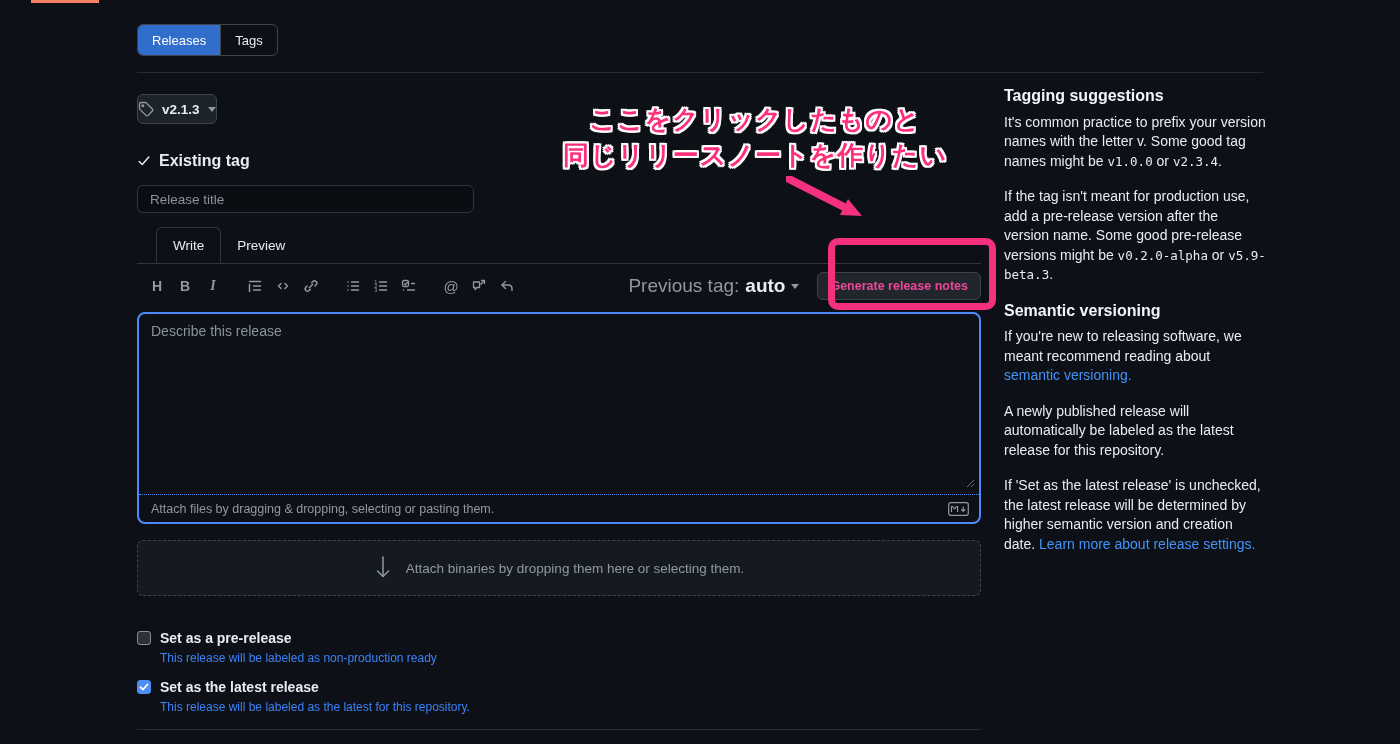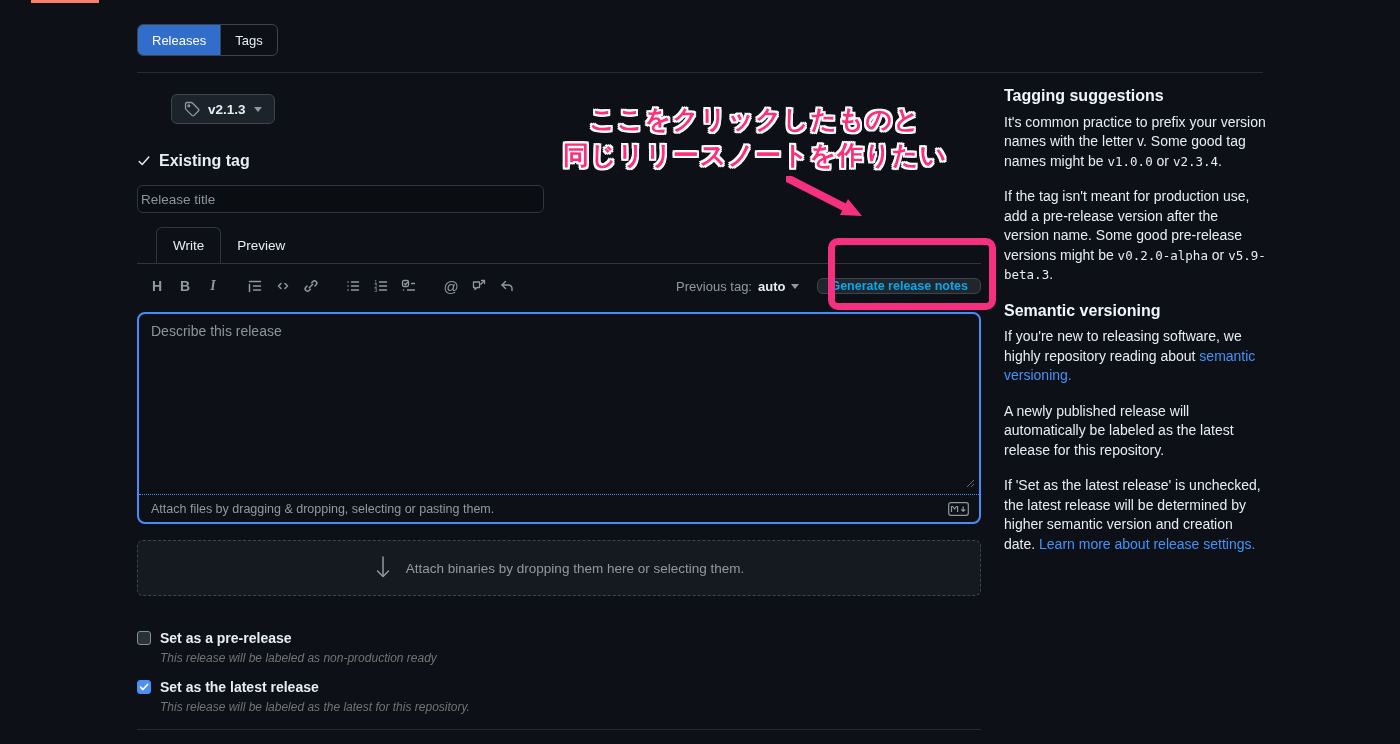--- a/index.html
+++ b/index.html
@@ -20,50 +20,50 @@
 
   
   .content { position:absolute; left:137px; top:0; width:844px; }
 
   .seg { display:inline-flex; margin-top:24px; border:1px solid #3d444d; border-radius:6px; overflow:hidden; }
   .seg-btn { height:30px; padding:0 14px; display:flex; align-items:center; font-size:13px; font-weight:400; cursor:pointer; }
   .seg-btn.active { background:#316dca; color:#ffffff; }
   .seg-btn.inactive { background:transparent; color:#e6edf3; border-left:1px solid #3d444d; }
 
   .tag-row { margin-top:38px; }
-  .tag-btn { display:inline-flex; align-items:center; gap:8px; height:30px; padding:0 12px; background:#1d232b;
-             border:1px solid #3d444d; border-radius:6px; color:#e6edf3; font-size:13.5px; font-weight:700; cursor:pointer;margin-left:34px; }
+  .tag-btn { display:inline-flex; align-items:center; gap:8px; height:30px; padding:0 0; background:#1d232b;
+             border:1px solid #3d444d; border-radius:6px; color:#e6edf3; font-size:13.5px; font-weight:700; cursor:pointer; }
   .caret { width:0; height:0; border-left:4px solid transparent; border-right:4px solid transparent; border-top:5px solid #9198a1; display:inline-block; }
 
   .existing { margin-top:28px; display:flex; align-items:center; gap:8px; font-size:16px; font-weight:700; color:#e6edf3; }
 
-  .title-input { margin-top:15px; width:407px; height:28px; background:#0a0d12; border:1px solid #30363d; border-radius:6px;
-                 color:#e6edf3; font-size:13.5px; padding:0 3px; outline:none; font-family:inherit; }
+  .title-input { margin-top:15px; width:337px; height:28px; background:#0a0d12; border:1px solid #30363d; border-radius:6px;
+                 color:#e6edf3; font-size:13.5px; padding:0 12px; outline:none; font-family:inherit; }
   .title-input::placeholder { color:#8b949e; }
 
   .tabbar { margin-top:14px; display:flex; border-bottom:1px solid #30363d;padding-left:19px; }
   .tab { height:36px; padding:0 16px; display:flex; align-items:center; font-size:13.5px; cursor:pointer; }
   .tab.active { background:#0d1117; border:1px solid #30363d; border-bottom:1px solid #0d1117; margin-bottom:-1px;
                 border-radius:6px 6px 0 0; color:#e6edf3; }
   .tab.inactive { color:#e6edf3; }
 
   .toolbar { height:44px; display:flex; align-items:center; justify-content:space-between; padding-left:6px; }
   .tb-group { display:flex; align-items:center; }
   .tb { width:28px; height:28px; display:flex; align-items:center; justify-content:center; background:none; border:none;
         color:#9198a1; cursor:pointer; font-family:inherit; }
   .tb.gap { margin-left:14px; }
   .tb-h { font-size:14px; font-weight:600; }
   .tb-b { font-size:14px; font-weight:800; }
   .tb-i { font-size:14px; font-style:italic; font-family:"Liberation Serif","DejaVu Serif",serif; font-weight:600; }
   .tb-at { font-size:15px; font-weight:400; }
   .toolbar-right { display:flex; align-items:center; }
-  .prevtag { display:flex; align-items:center; gap:6px; font-size:13px; color:#9198a1; cursor:pointer; }
+  .prevtag { display:flex; align-items:center; gap:6px; font-size:19px; color:#9198a1; cursor:pointer; }
   .prevtag b { color:#e6edf3; font-weight:700; }
-  .gen-btn { margin-left:18px; height:16px; padding:0 12px; background:#21262d; border:1px solid #3d444d; border-radius:6px;
-             color:#0ea5e9; font-size:12.5px; font-weight:600; cursor:pointer; font-family:inherit; }
+  .gen-btn { margin-left:18px; height:28px; padding:0 12px; background:#21262d; border:1px solid #3d444d; border-radius:6px;
+             color:#ec4899; font-size:12.5px; font-weight:600; cursor:pointer; font-family:inherit; }
 
   .editor { margin-top:4px; border:2px solid #4c8bf5; border-radius:8px; background:#0d1117; overflow:hidden; }
   .editor-body { position:relative; height:180px; }
   .editor-body textarea { width:100%; height:100%; background:transparent; border:none; resize:none; outline:none;
                           color:#eab308; font-size:14px; padding:9px 12px; font-family:inherit; }
   .editor-body textarea::placeholder { color:#8b949e; }
   .grip { position:absolute; right:4px; bottom:2px; }
   .editor-footer { height:28px; border-top:1px dotted #4c8bf5; display:flex; align-items:center; justify-content:space-between;
                    padding:0 10px 0 12px;gap:16px; }
   .attach-hint { font-size:12.5px; color:#9198a1; }
@@ -74,21 +74,21 @@
 
   .options { margin-top:33px; }
   .option { display:flex; gap:9px; }
   .option + .option { margin-top:13px; }
   .checkbox { width:14px; height:14px; margin-top:2px; border:1px solid #868e98; border-radius:3px; background:#2a313a;
               flex:0 0 auto; display:flex; align-items:center; justify-content:center; cursor:pointer; }
   .checkbox svg { display:none; }
   .checkbox.checked { background:#4d8ff2; border-color:#4d8ff2; }
   .checkbox.checked svg { display:block; }
   .option-label { font-size:14px; font-weight:700; color:#e6edf3; line-height:18px; }
-  .option-desc { margin-top:4px; font-size:12px; color:#737373;font-style:italic; }
+  .option-desc { margin-top:4px; font-size:12px; color:#3b82f6; }
 
   .bottom-divider { margin-top:15px; height:1px; background:#262c36; }
 
   .actions { margin-top:15px; display:flex; gap:8px; }
   .btn { height:30px; padding:0 16px; border-radius:6px; font-size:13.5px; font-weight:700; cursor:pointer; font-family:inherit; }
   .btn-publish { background:#238636; border:1px solid rgba(240,246,252,0.1); color:#ffffff; }
   .btn-draft { background:#262c36; border:1px solid #3d444d; color:#e6edf3; }
 
   
   .sidebar { position:absolute; left:1004px; top:86px; width:262px; font-size:14px; line-height:19.5px; color:#e6edf3; }
@@ -292,21 +292,21 @@
 </div>
 
 <div class="sidebar">
   <div class="sb-section">
     <div class="sb-heading">Tagging suggestions</div>
     <p><span>It's common practice to prefix your version names with the letter v. Some good tag names might be </span><span class="mono">v1.0.0</span><span> or </span><span class="mono">v2.3.4</span><span>.</span></p>
     <p><span>If the tag isn't meant for production use, add a pre-release version after the version name. Some good pre-release versions might be </span><span class="mono">v0.2.0-alpha</span><span> or </span><span class="mono">v5.9-beta.3</span><span>.</span></p>
   </div>
   <div class="sb-section">
     <div class="sb-heading">Semantic versioning</div>
-    <p><span>If you're new to releasing software, we highly repository reading about </span><a>semantic versioning.</a></p>
+    <p><span>If you're new to releasing software, we meant recommend reading about </span><a>semantic versioning.</a></p>
     <p>A newly published release will automatically be labeled as the latest release for this repository.</p>
     <p><span>If 'Set as the latest release' is unchecked, the latest release will be determined by higher semantic version and creation date. </span><a>Learn more about release settings.</a></p>
   </div>
 </div>
 
 <div class="anno-text">
   <div>ここをクリックしたものと</div>
   <div>同じリリースノートを作りたい</div>
 </div>
 <svg class="anno-arrow" width="84" height="48" viewBox="0 0 84 48">

